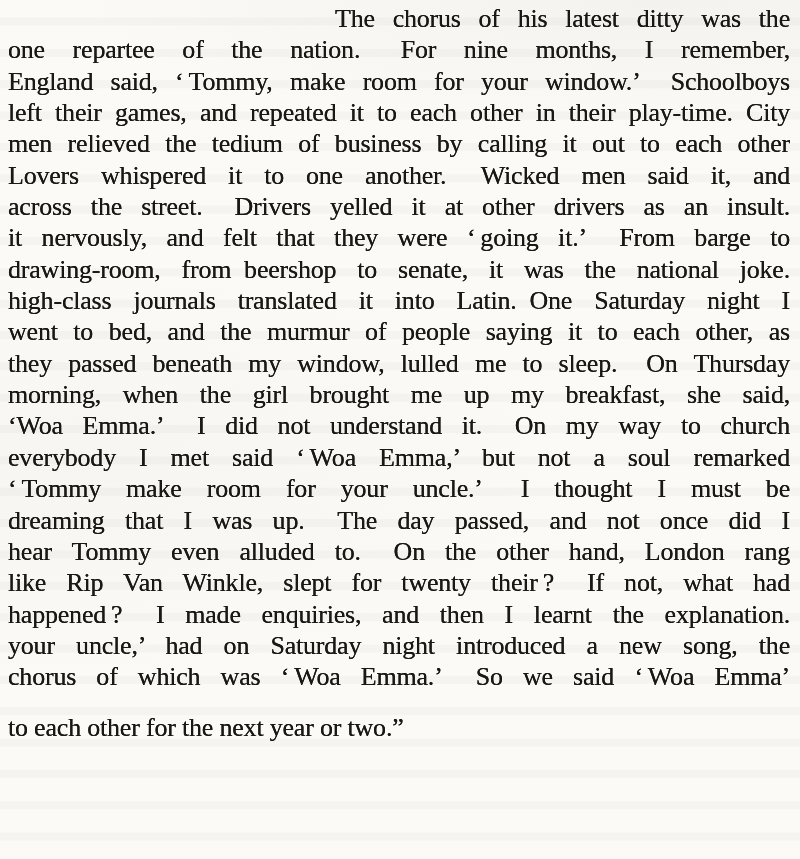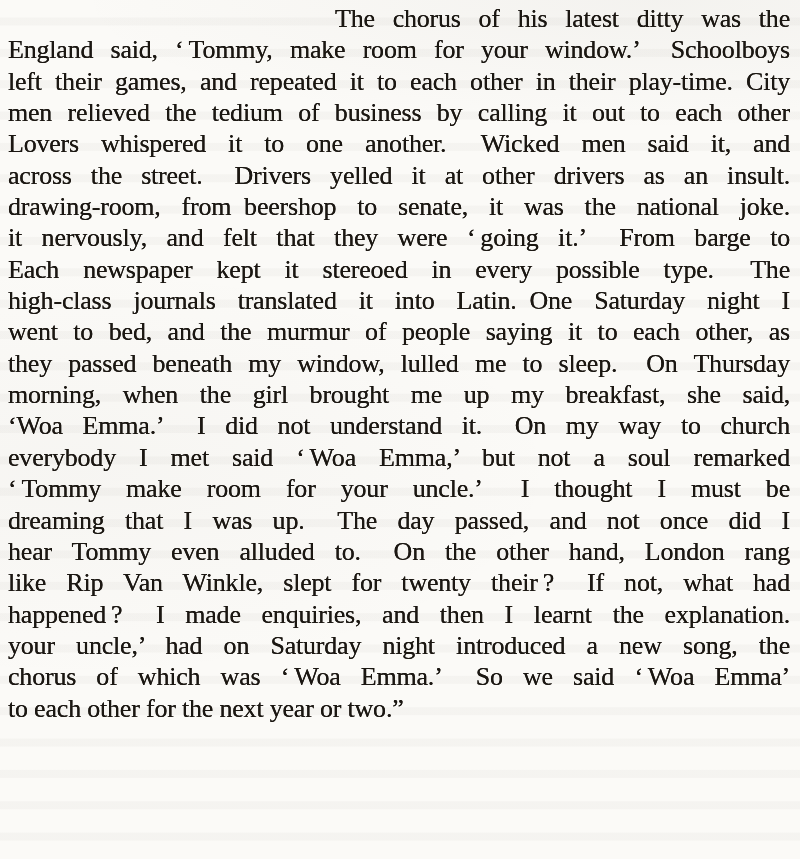--- a/index.html
+++ b/index.html
@@ -45,36 +45,36 @@
   }
   .line {
     height: 31.35px;
     white-space: nowrap;
     text-align: justify;
     text-justify: inter-word;
     text-align-last: justify;
     text-shadow: 0 0 0.5px currentColor; 
   }
   .line:first-child { padding-left: 327px; } 
-  .line:last-child  { text-align-last: left; } 
+  .line:last-child  { text-align-last: left; margin-top: 19px; } 
 </style>
 </head>
 <body>
 
 <div class="page">
   <div class="paragraph">
     <div class="line">The chorus of his latest ditty was the</div>
+      <div class="line">one repartee of the nation.  For nine months, I remember,</div>
       <div class="line">England said, ‘ Tommy, make room for your window.’  Schoolboys</div>
       <div class="line">left their games, and repeated it to each other in their play-time. City</div>
       <div class="line">men relieved the tedium of business by calling it out to each other</div>
       <div class="line">Lovers whispered it to one another.  Wicked men said it, and</div>
       <div class="line">across the street.  Drivers yelled it at other drivers as an insult.</div>
+      <div class="line">it nervously, and felt that they were ‘ going it.’  From barge to</div>
       <div class="line">drawing-room, from beershop to senate, it was the national joke.</div>
-      <div class="line">it nervously, and felt that they were ‘ going it.’  From barge to</div>
-      <div class="line">Each newspaper kept it stereoed in every possible type.  The</div>
       <div class="line">high-class journals translated it into Latin. One Saturday night I</div>
       <div class="line">went to bed, and the murmur of people saying it to each other, as</div>
       <div class="line">they passed beneath my window, lulled me to sleep.  On Thursday</div>
       <div class="line">morning, when the girl brought me up my breakfast, she said,</div>
       <div class="line">‘Woa Emma.’  I did not understand it.  On my way to church</div>
       <div class="line">everybody I met said ‘ Woa Emma,’ but not a soul remarked</div>
       <div class="line">‘ Tommy make room for your uncle.’  I thought I must be</div>
       <div class="line">dreaming that I was up.  The day passed, and not once did I</div>
       <div class="line">hear Tommy even alluded to.  On the other hand, London rang</div>
       <div class="line">like Rip Van Winkle, slept for twenty their ?  If not, what had</div>

